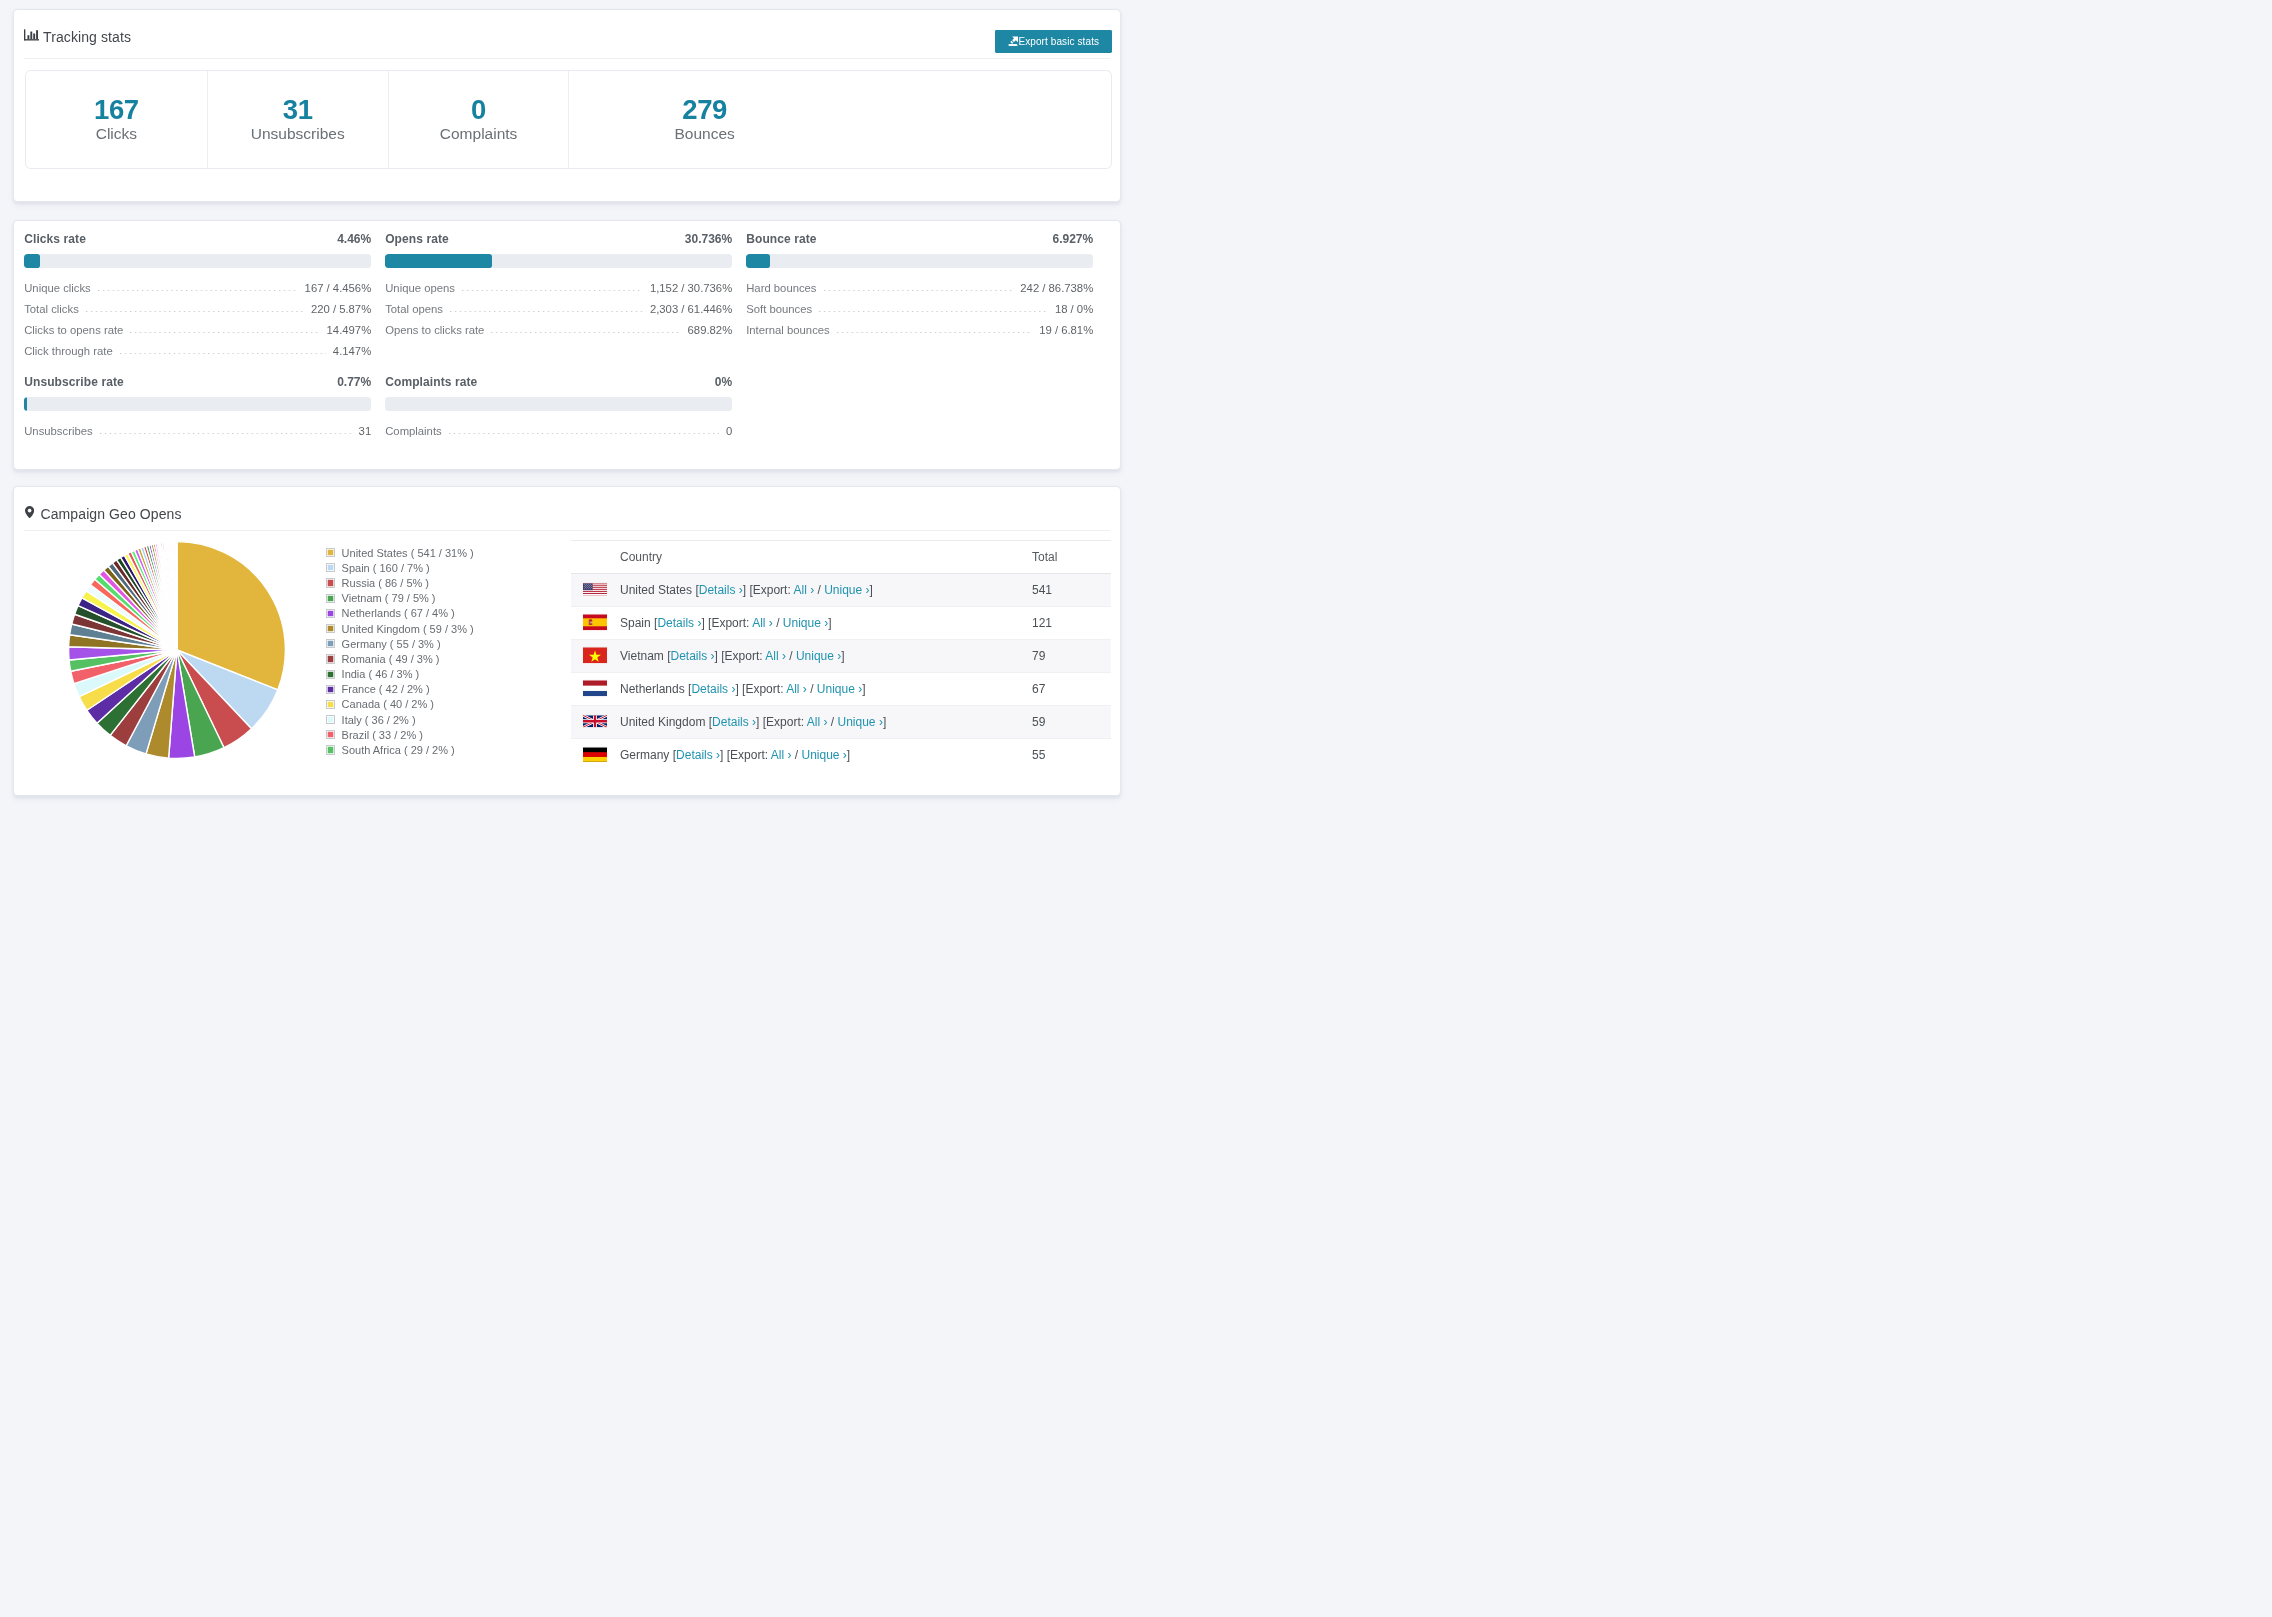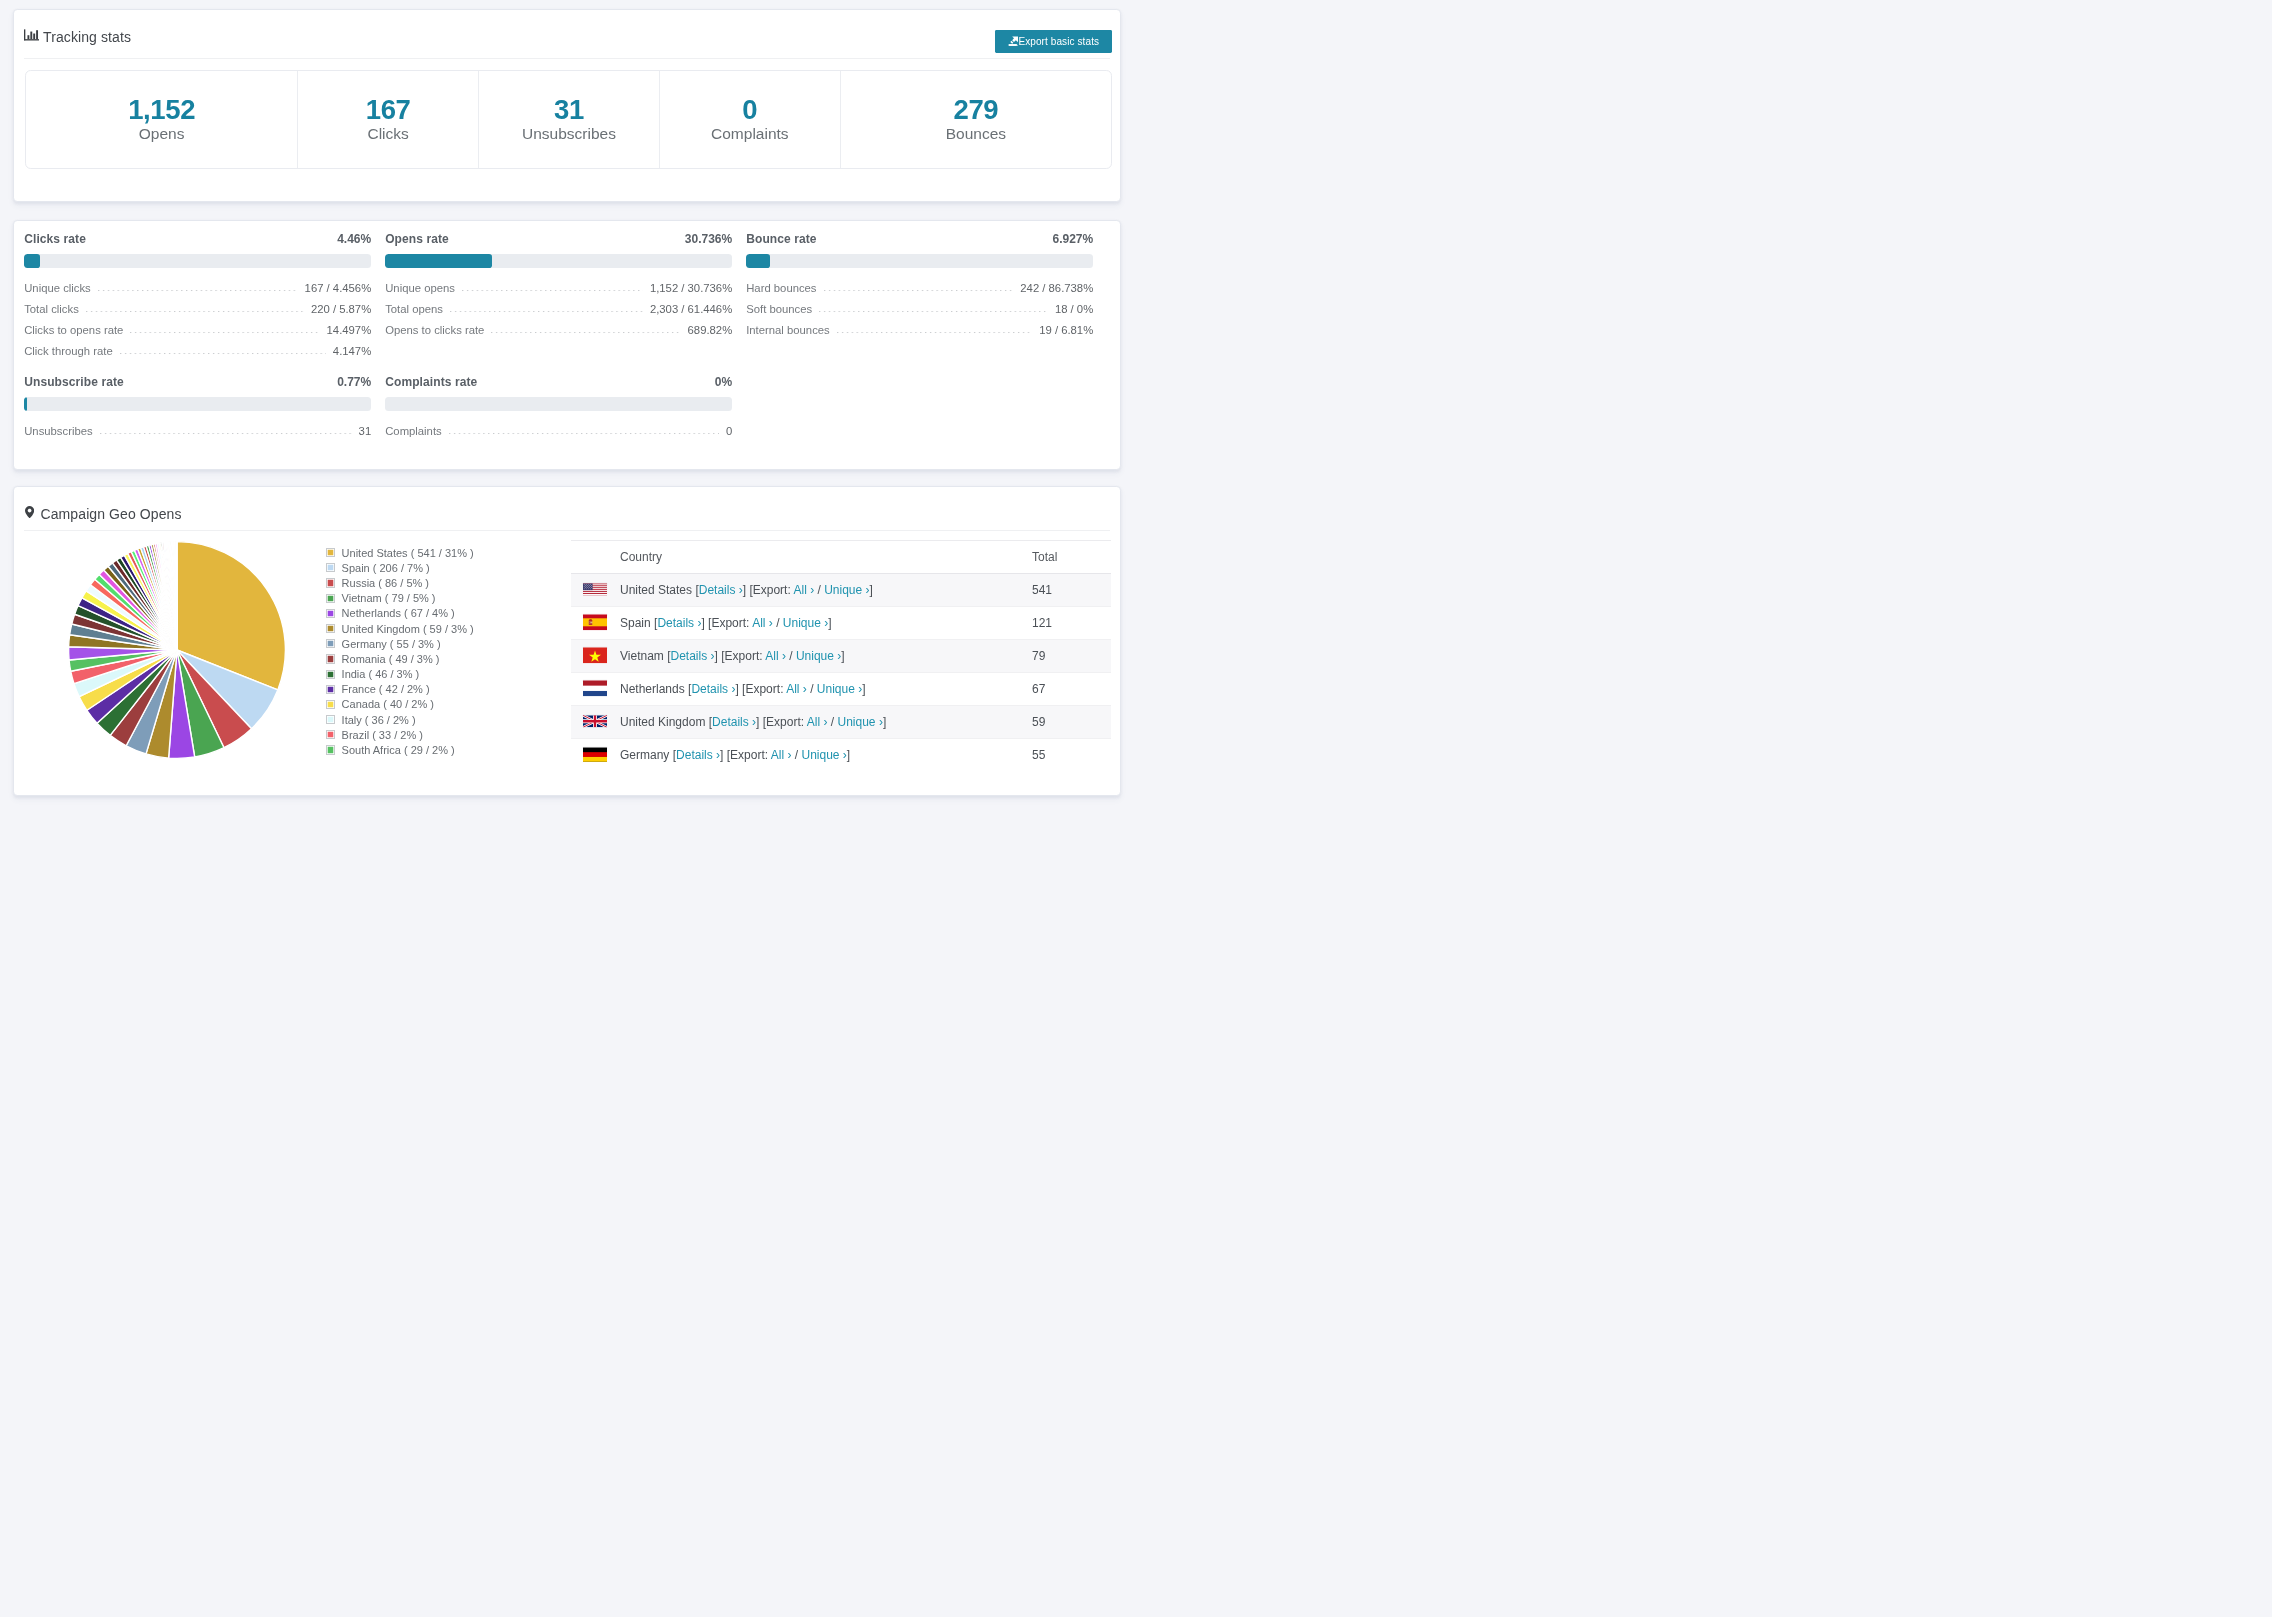--- a/index.html
+++ b/index.html
@@ -115,24 +115,20 @@
           <path d="M0.9 11.4 L12.6 11.4 L12.6 14.1 L0.9 14.1 Z"></path>
           <rect x="13.4" y="12.4" width="1.5" height="1.7"></rect>
         </g>
       </svg>
     </span>
     <span>Export basic stats</span>
   </button>
   <div class="hdr-divider"></div>
 
   <div class="stats-box">
-    <div class="stat-col w">
-      <div class="stat-number">1,152</div>
-      <div class="stat-label">Opens</div>
-    </div>
     <div class="stat-col n">
       <div class="stat-number">167</div>
       <div class="stat-label">Clicks</div>
     </div>
     <div class="stat-col n">
       <div class="stat-number">31</div>
       <div class="stat-label">Unsubscribes</div>
     </div>
     <div class="stat-col n">
       <div class="stat-number">0</div>
@@ -350,21 +346,21 @@
       <path d="M0,0 L-0.5527030719854072,-153.49900494568107 A153.5,153.5 0 0 1 -1.7393204415779296e-13,-153.5 Z" fill="#4ee2ec" stroke="#fff" stroke-width="2" stroke-linejoin="round"></path>
     </svg>
 
   <ul class="legend" id="legend">
     <li>
         <span class="sw" style="background: rgb(226, 182, 61);"></span>
         <span class="lt">United States ( 541 / 31% )</span>
       </li>
     <li>
         <span class="sw" style="background: rgb(189, 217, 242);"></span>
-        <span class="lt">Spain ( 206 / 7% )</span>
+        <span class="lt">Spain ( 160 / 7% )</span>
       </li>
     <li>
         <span class="sw" style="background: rgb(201, 76, 78);"></span>
         <span class="lt">Russia ( 86 / 5% )</span>
       </li>
     <li>
         <span class="sw" style="background: rgb(74, 165, 81);"></span>
         <span class="lt">Vietnam ( 79 / 5% )</span>
       </li>
     <li>

